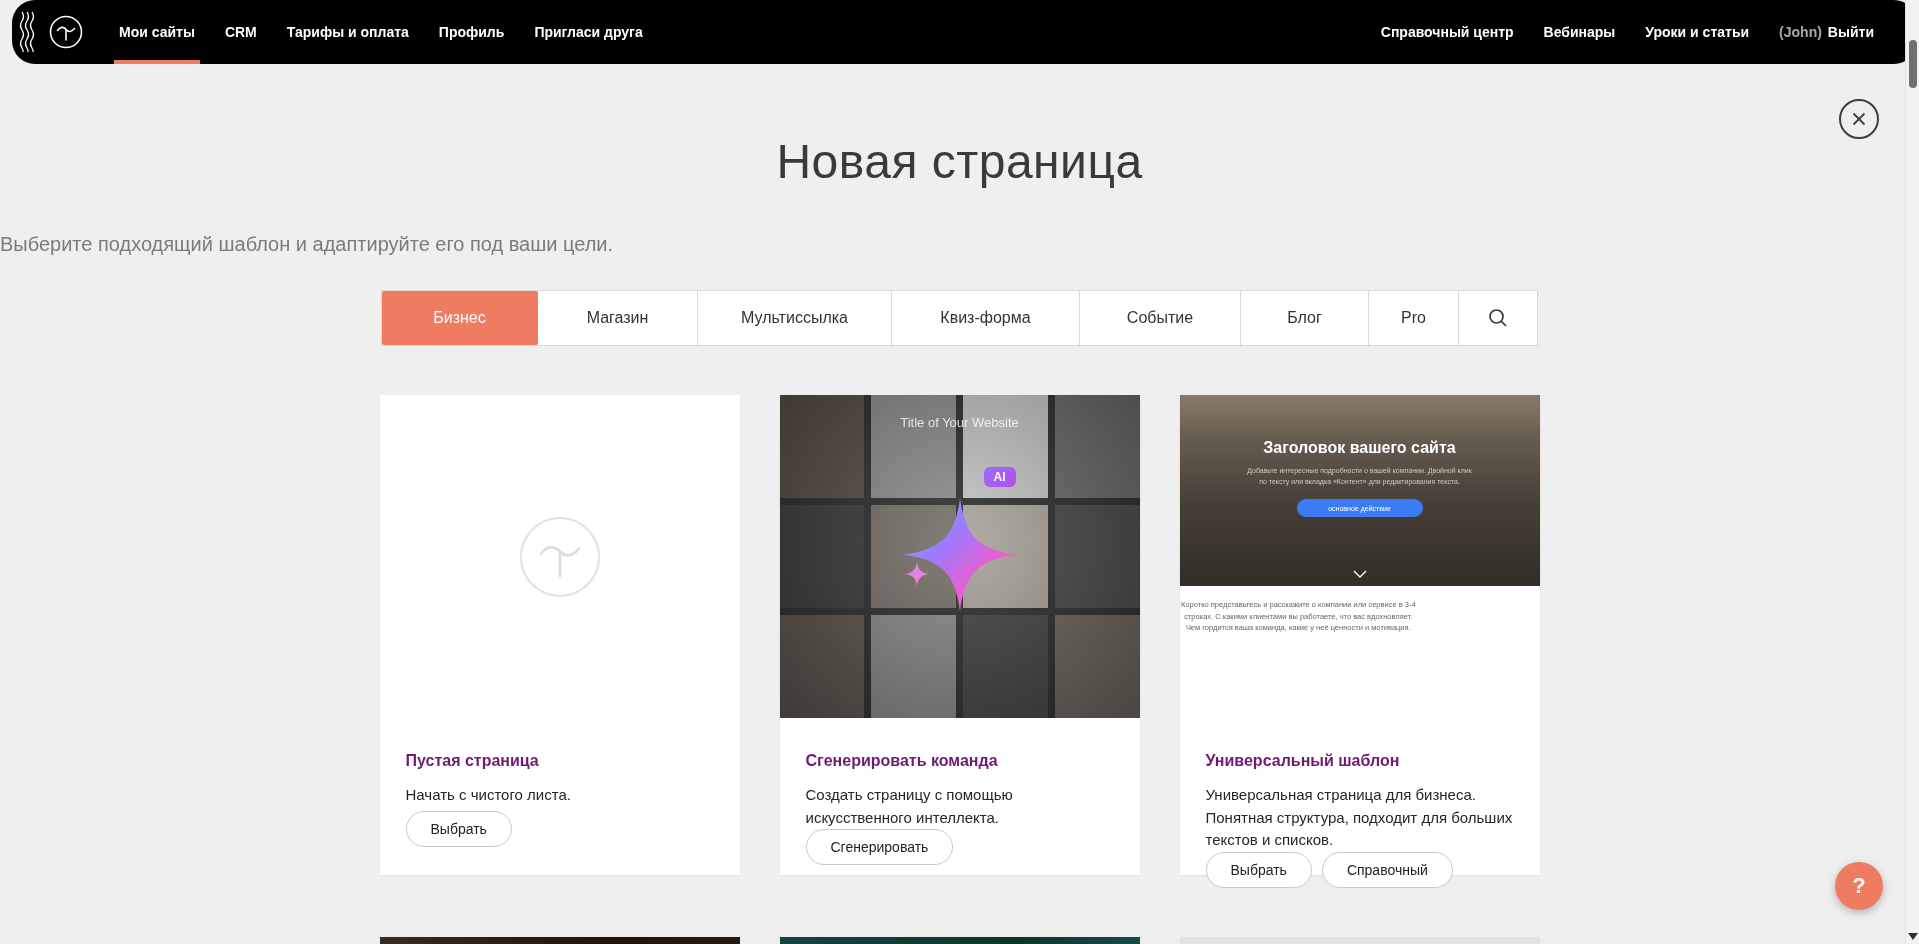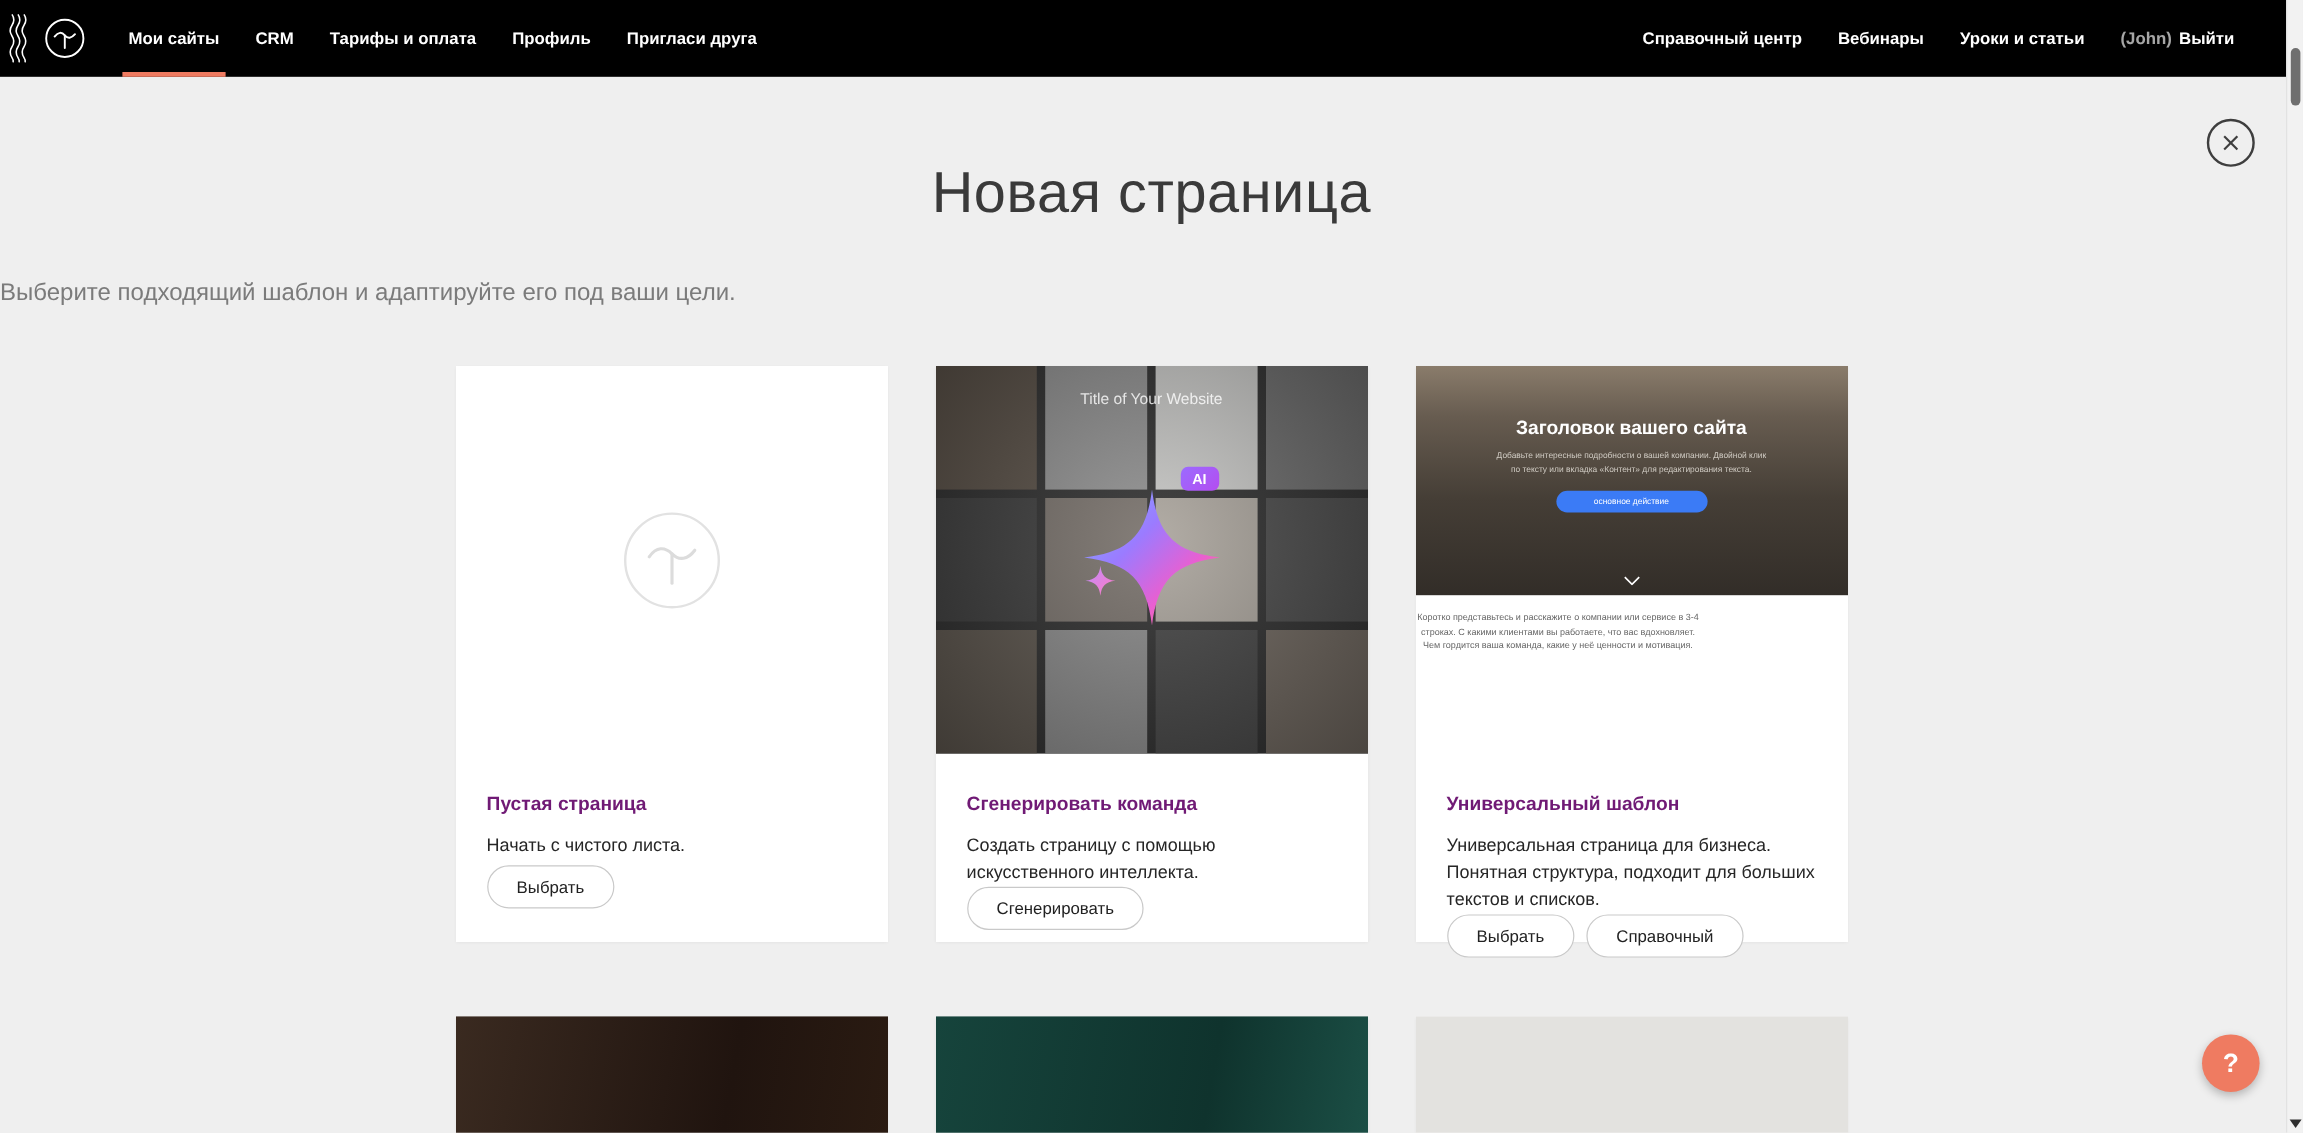--- a/index.html
+++ b/index.html
@@ -5,25 +5,26 @@
   * { box-sizing: border-box; margin: 0; padding: 0; }
   html, body { width: 1919px; height: 944px; overflow: hidden; }
   body {
     font-family: "Liberation Sans", sans-serif;
     background: #efefef;
     position: relative;
   }
 
   
   .navbar {
-    position: absolute; top: 0; left: 0;
+    position: absolute; top: 0; left: 12px;
     width: 1905px; height: 64px;
     background: #000;
     display: flex; align-items: stretch;
     z-index: 20;
+    border-radius: 23px;
   }
   .zigzag { width: 30px; display: flex; align-items: center; justify-content: center; cursor: pointer; }
   .logo { width: 48px; display: flex; align-items: center; justify-content: center; margin-right: 14px; cursor: pointer; }
   .nav-left, .nav-right { display: flex; align-items: stretch; }
   .nav-item {
     position: relative; display: flex; align-items: center;
     padding: 0 15px; font-size: 14px; font-weight: bold;
     color: #fff; cursor: pointer; white-space: nowrap;
   }
   .nav-item.active::after {
@@ -112,21 +113,21 @@
     position: absolute; inset: 0;
     background: radial-gradient(circle at 50% 45%, rgba(255,255,255,.10), rgba(0,0,0,.32));
   }
   .gen-site-title {
     position: absolute; top: 20px; left: 0; right: 0;
     text-align: center; color: rgba(255,255,255,.8); font-size: 13px;
   }
   .star-big { position: absolute; left: 50%; top: 50%; transform: translate(-50%, -52%); }
   .star-small { position: absolute; left: 124px; top: 166px; }
   .ai-badge {
-    position: absolute; left: 204px; top: 84px;
+    position: absolute; left: 204px; top: 72px;
     padding: 3px 10px; border-radius: 6px;
     background: linear-gradient(135deg, #9b6bff, #b44df0);
     color: #fff; font-size: 12px; font-weight: bold;
   }
 
   
   .uni-hero {
     height: 191px; position: relative;
     background: linear-gradient(180deg, #8a7c6b 0%, #675c50 22%, #453e36 58%, #322d28 100%);
     display: flex; flex-direction: column; align-items: center;
@@ -238,20 +239,35 @@
   <button class="close-btn">
     <svg width="16" height="16" viewBox="0 0 16 16">
       <line x1="2.5" y1="2.5" x2="13.5" y2="13.5" stroke="#3e3e3e" stroke-width="1.8"></line>
       <line x1="13.5" y1="2.5" x2="2.5" y2="13.5" stroke="#3e3e3e" stroke-width="1.8"></line>
     </svg>
   </button>
 
   <h1 class="page-title">Новая страница</h1>
   <p class="page-subtitle">Выберите подходящий шаблон и адаптируйте его под ваши цели.</p>
 
+  <div class="tabbar">
+    <div class="tab active">Бизнес</div>
+    <div class="tab">Магазин</div>
+    <div class="tab">Мультиссылка</div>
+    <div class="tab">Квиз-форма</div>
+    <div class="tab">Событие</div>
+    <div class="tab">Блог</div>
+    <div class="tab">Pro</div>
+    <div class="tab search-tab">
+      <svg width="22" height="22" viewBox="0 0 22 22" fill="none">
+        <circle cx="9.5" cy="9.5" r="6.5" stroke="#3a3a3a" stroke-width="1.7"></circle>
+        <line x1="14.4" y1="14.4" x2="19" y2="19" stroke="#3a3a3a" stroke-width="1.7"></line>
+      </svg>
+    </div>
+  </div>
 
   <div class="cards-row row1">
 
     <div class="card">
       <div class="card-img blank">
         <svg width="84" height="84" viewBox="0 0 84 84" fill="none">
           <circle cx="42" cy="42" r="39" stroke="#e2e2e2" stroke-width="2"></circle>
           <path d="M23 39 C29 30.5 36 30.5 42 36.5 C48 42.5 55 41.5 61 33.5" stroke="#dcdcdc" stroke-width="2.6" stroke-linecap="round"></path>
           <path d="M42 36.5 L42 61" stroke="#dcdcdc" stroke-width="2.6" stroke-linecap="round"></path>
         </svg>

